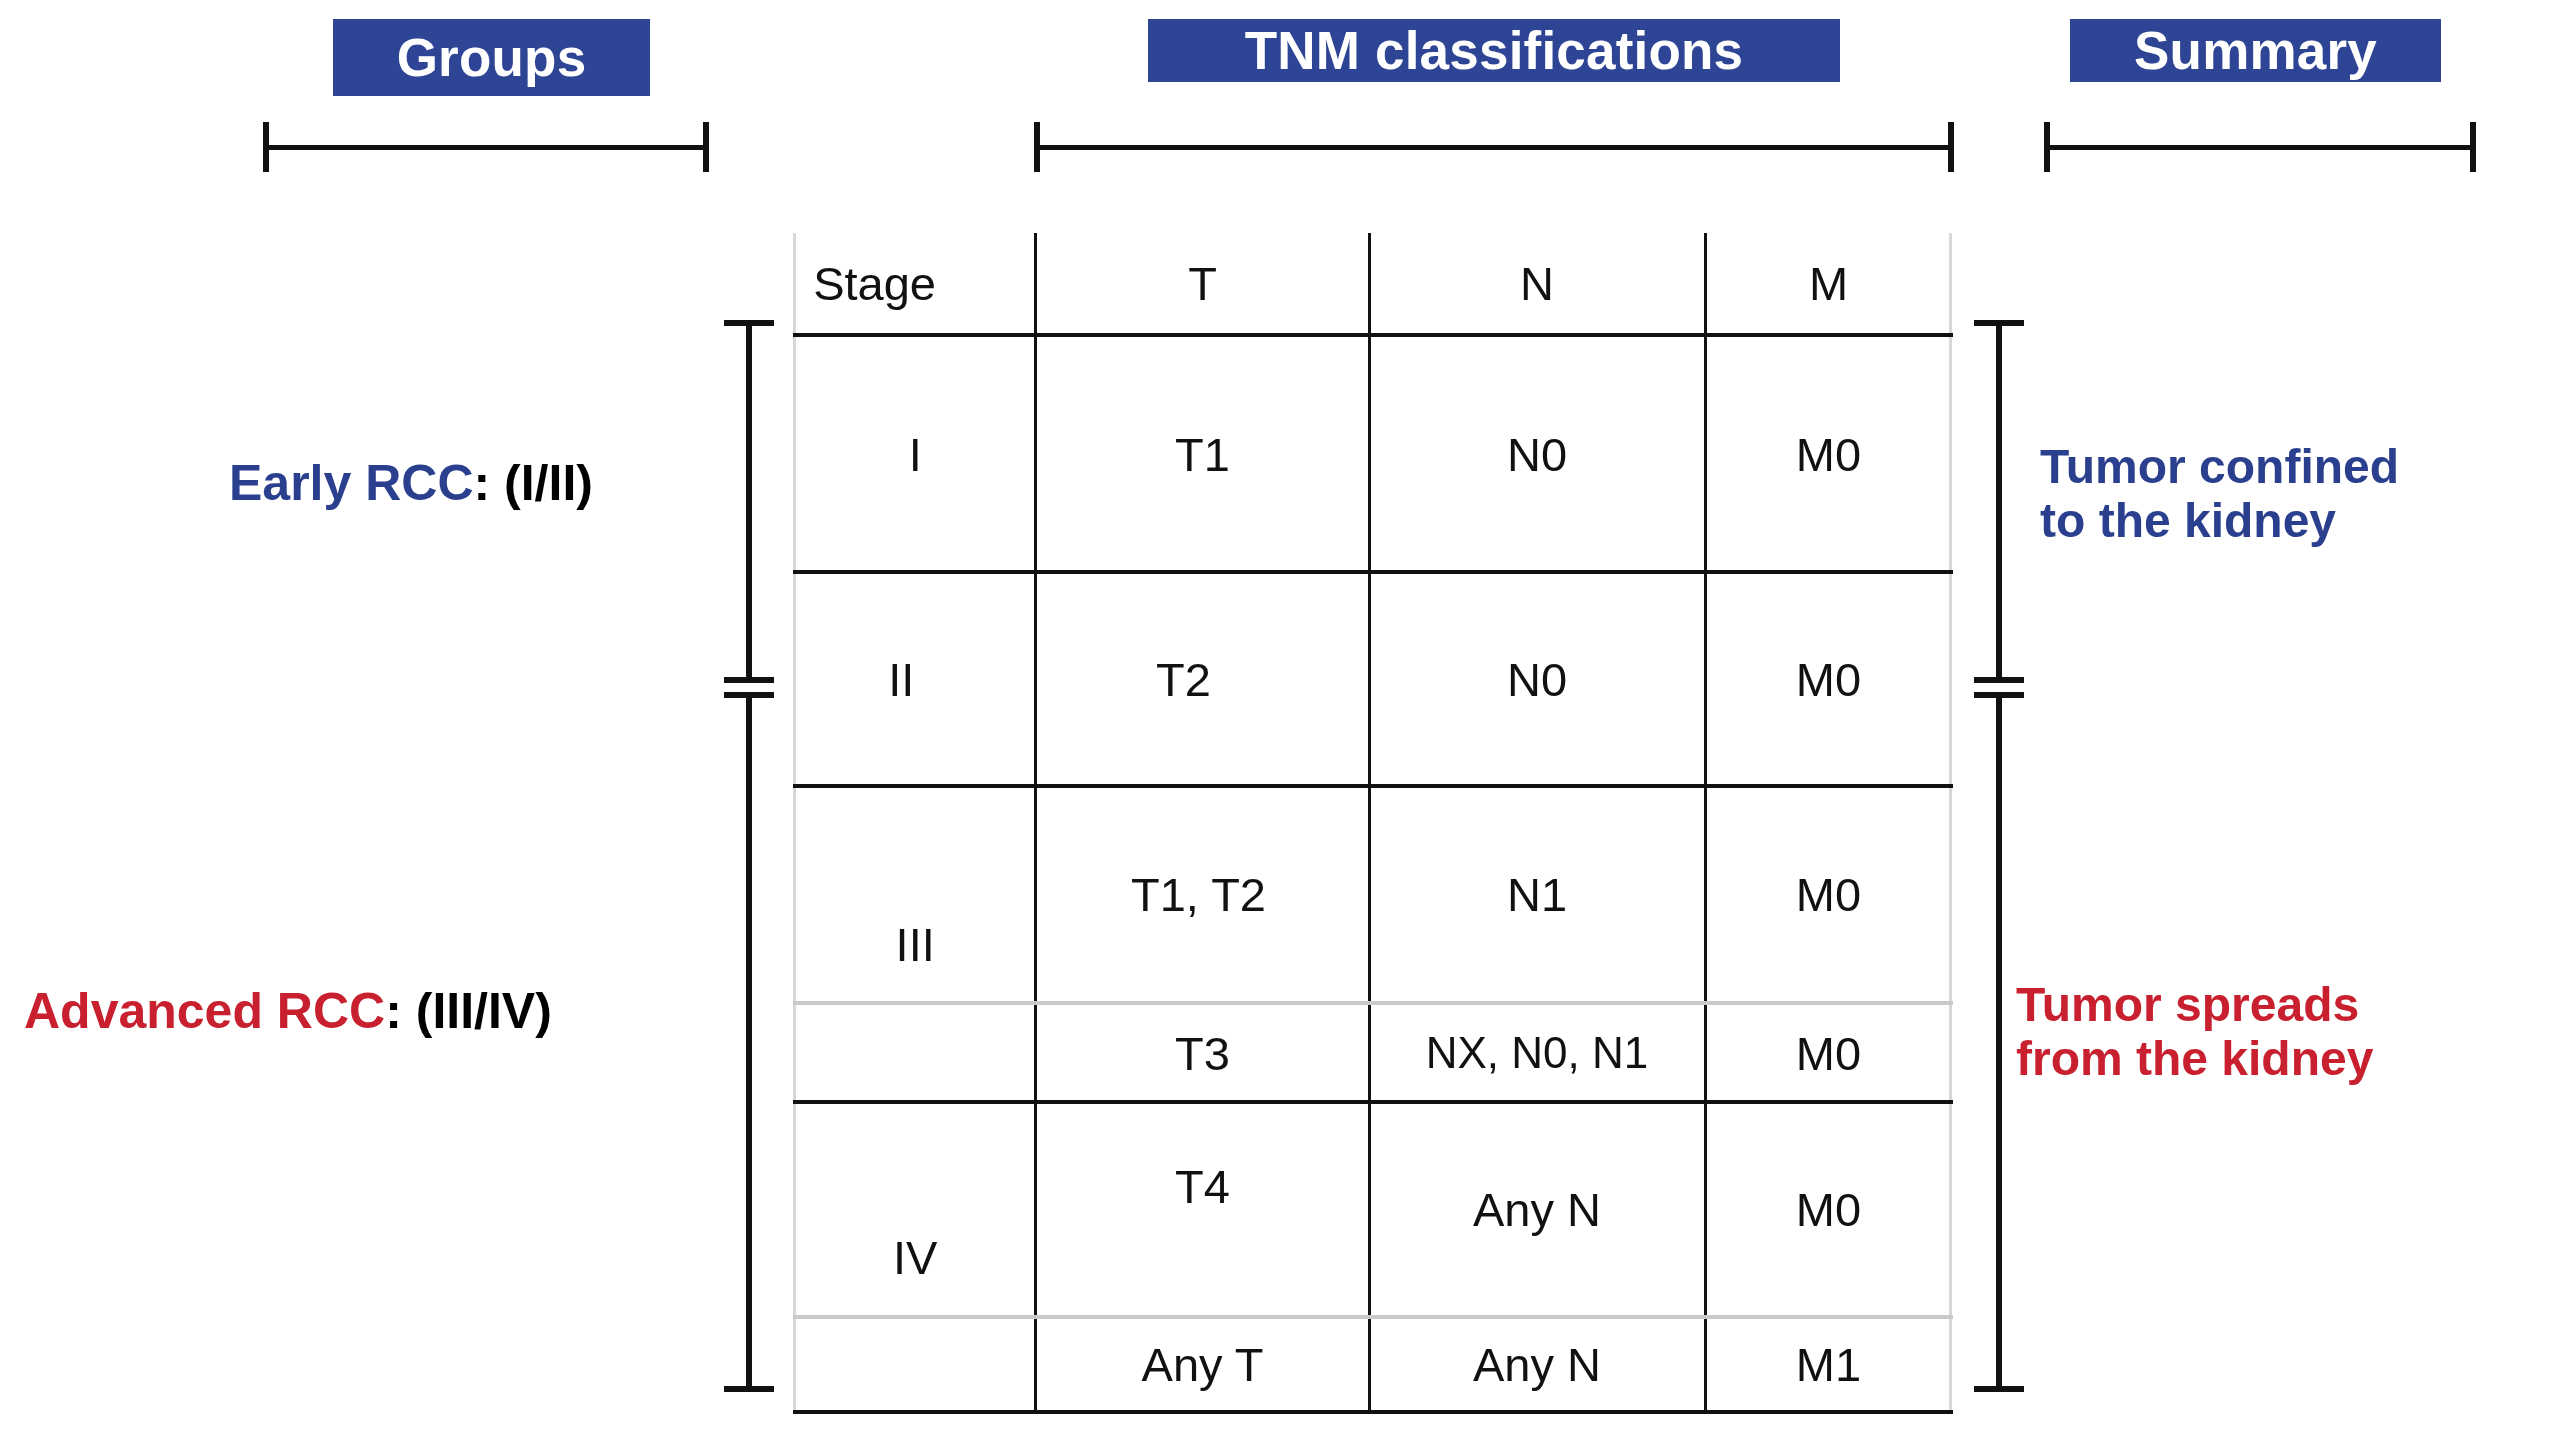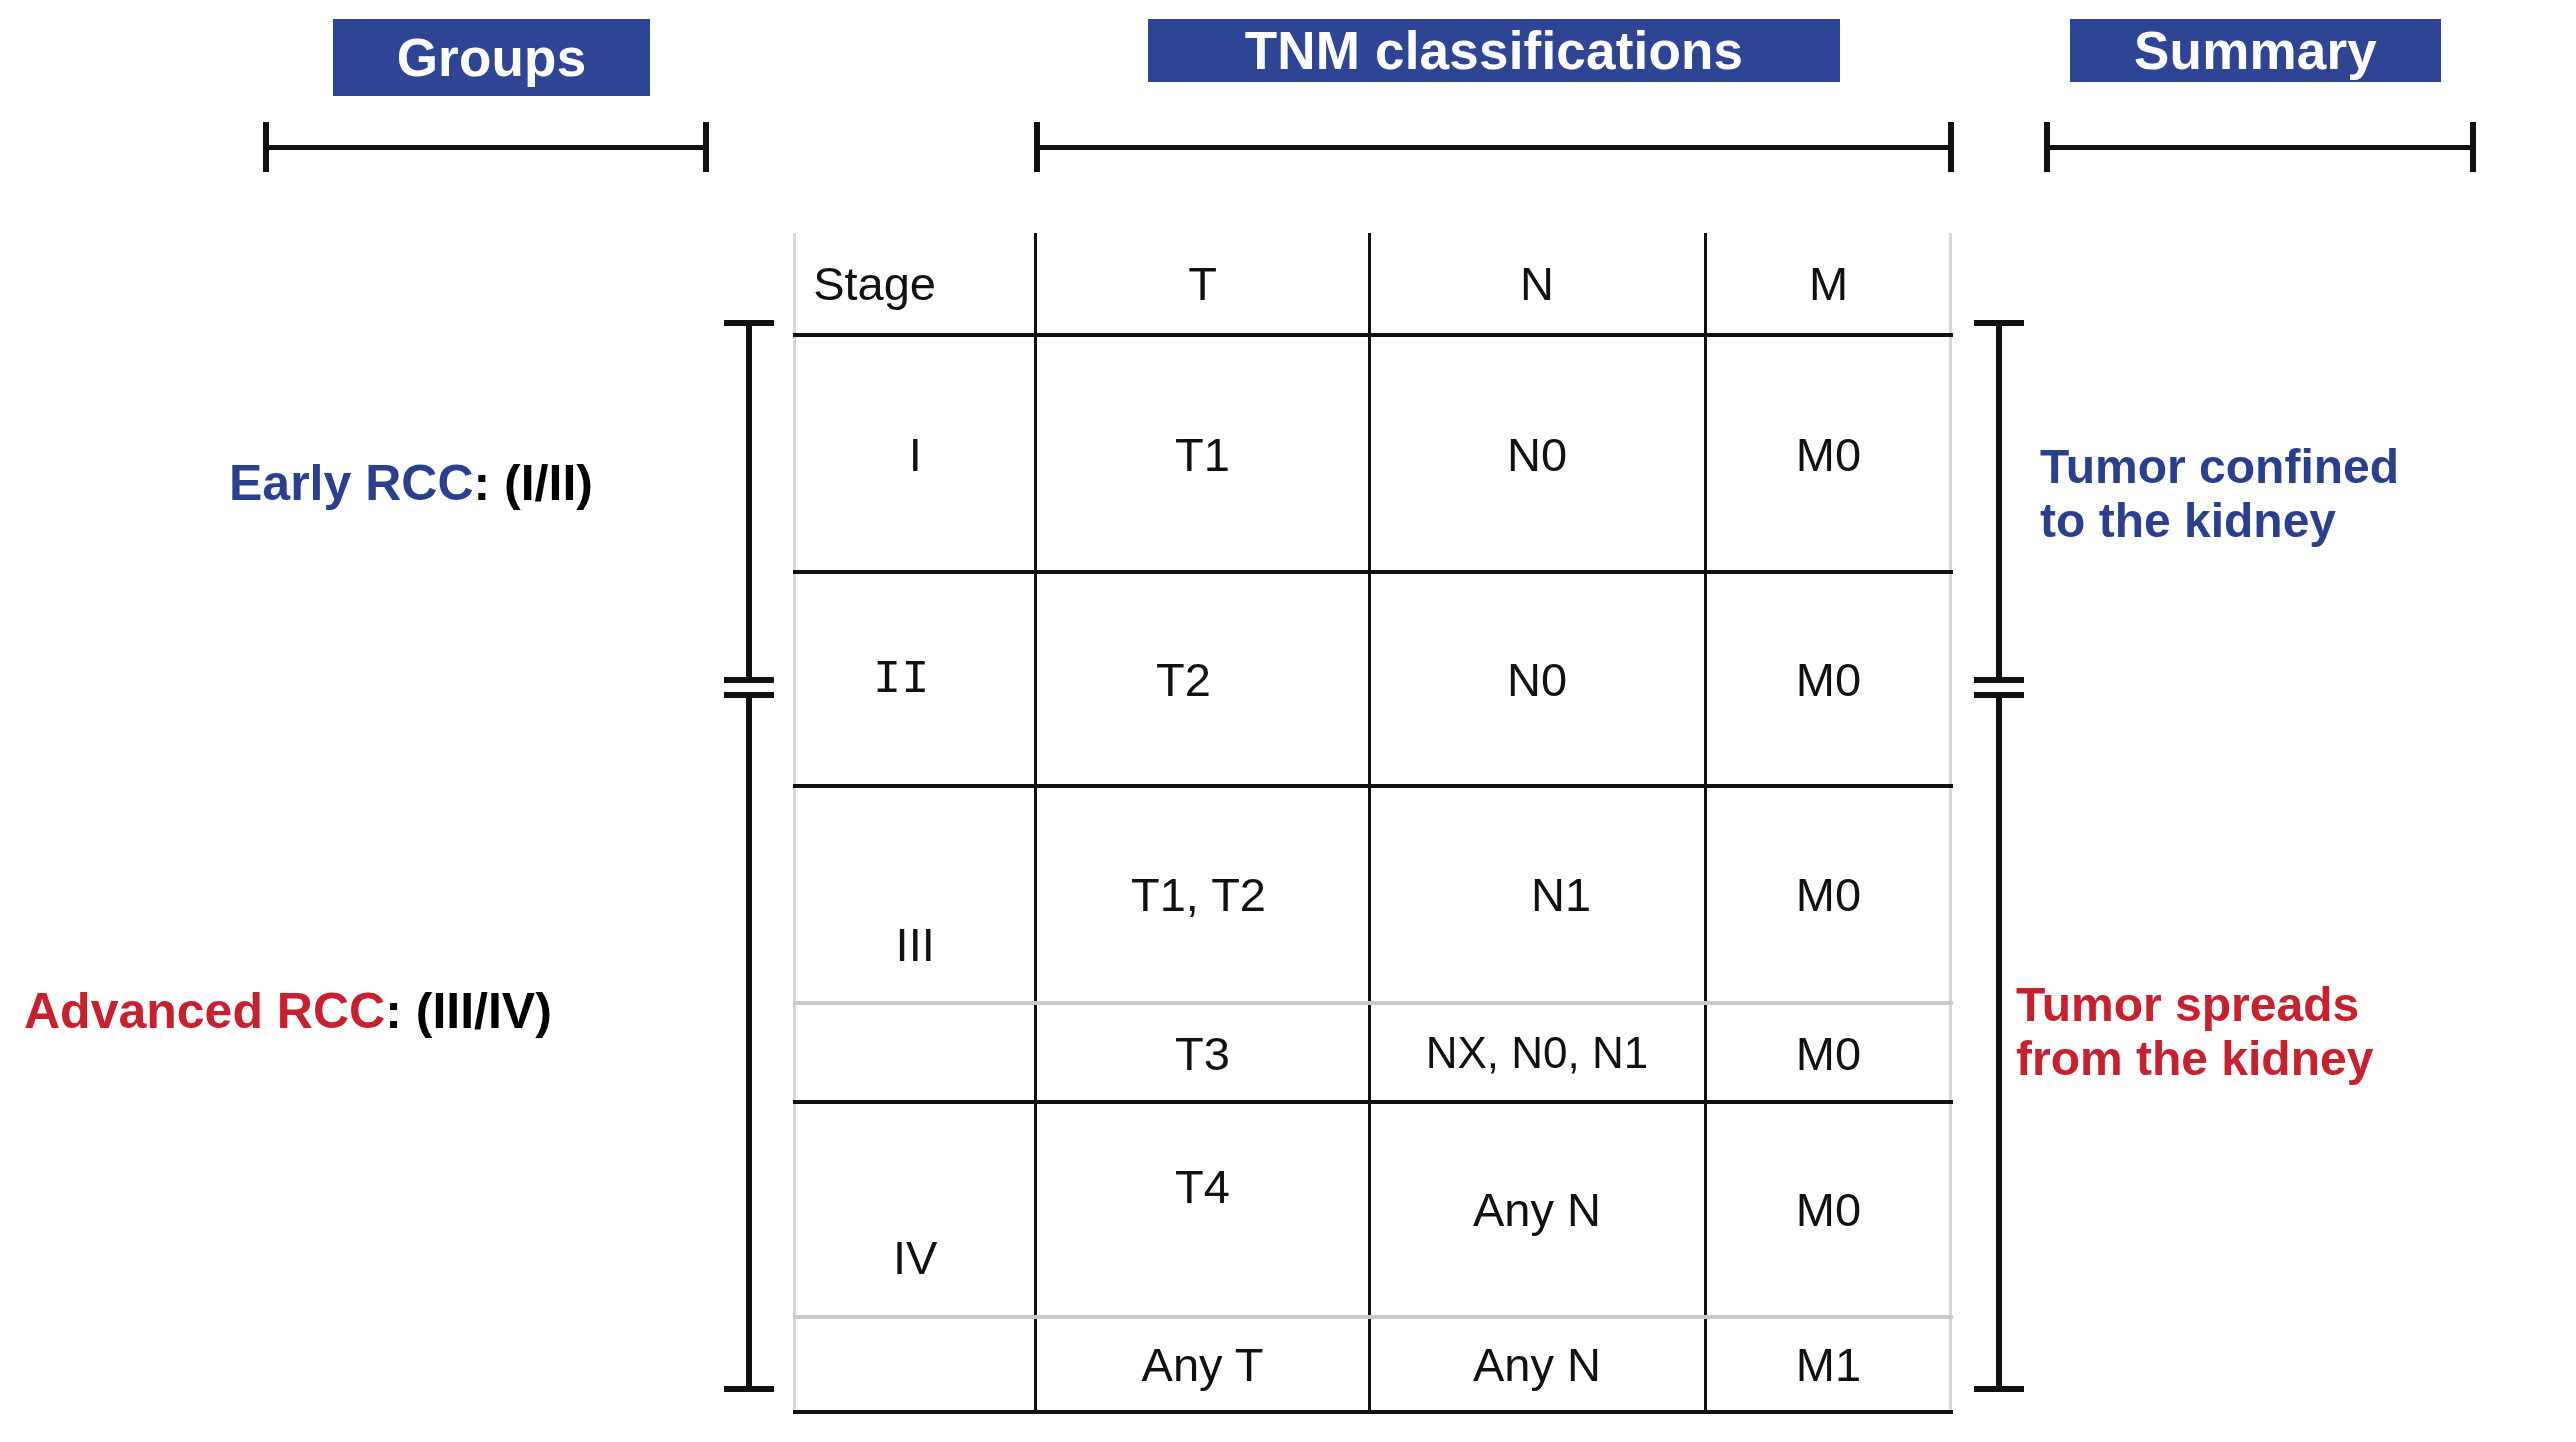--- a/index.html
+++ b/index.html
@@ -144,29 +144,29 @@
     <div class="cell stage-head" style="left:3.2px;top:0;width:238px;height:100px;">Stage</div>
     <div class="cell" style="left:244px;top:0;width:331px;height:100px;">T</div>
     <div class="cell" style="left:578px;top:0;width:332px;height:100px;">N</div>
     <div class="cell" style="left:914px;top:0;width:243px;height:100px;">M</div>
 
     <div class="cell" style="left:3.2px;top:104px;width:238px;height:234px;">I</div>
     <div class="cell" style="left:244px;top:104px;width:331px;height:234px;">T1</div>
     <div class="cell" style="left:578px;top:104px;width:332px;height:234px;">N0</div>
     <div class="cell" style="left:914px;top:104px;width:243px;height:234px;">M0</div>
 
-    <div class="cell" style="left:3.2px;top:341px;width:210px;height:210px;font-family:Liberation Mono, monospace;">II</div>
+    <div class="cell" style="left:3.2px;top:341px;width:210px;height:210px;">II</div>
     <div class="cell" style="left:244px;top:341px;width:293px;height:210px;">T2</div>
     <div class="cell" style="left:578px;top:341px;width:332px;height:210px;">N0</div>
     <div class="cell" style="left:914px;top:341px;width:243px;height:210px;">M0</div>
 
     <div class="cell" style="left:3.2px;top:555px;width:238px;height:312px;">III</div>
 
     <div class="cell" style="left:240px;top:555px;width:331px;height:213px;">T1, T2</div>
-    <div class="cell" style="left:578px;top:555px;width:332px;height:213px;padding-left:24px;">N1</div>
+    <div class="cell" style="left:578px;top:555px;width:332px;height:213px;">N1</div>
     <div class="cell" style="left:914px;top:555px;width:243px;height:213px;">M0</div>
 
     <div class="cell" style="left:244px;top:772px;width:331px;height:96px;">T3</div>
     <div class="cell" style="left:578px;top:772px;width:332px;height:96px;font-size:44px;">NX, N0, N1</div>
     <div class="cell" style="left:914px;top:772px;width:243px;height:96px;">M0</div>
 
     <div class="cell" style="left:3.2px;top:871px;width:238px;height:306px;">IV</div>
 
     <div class="cell" style="left:244px;top:823px;width:331px;height:260px;">T4</div>
     <div class="cell" style="left:578px;top:871px;width:332px;height:211px;">Any N</div>

